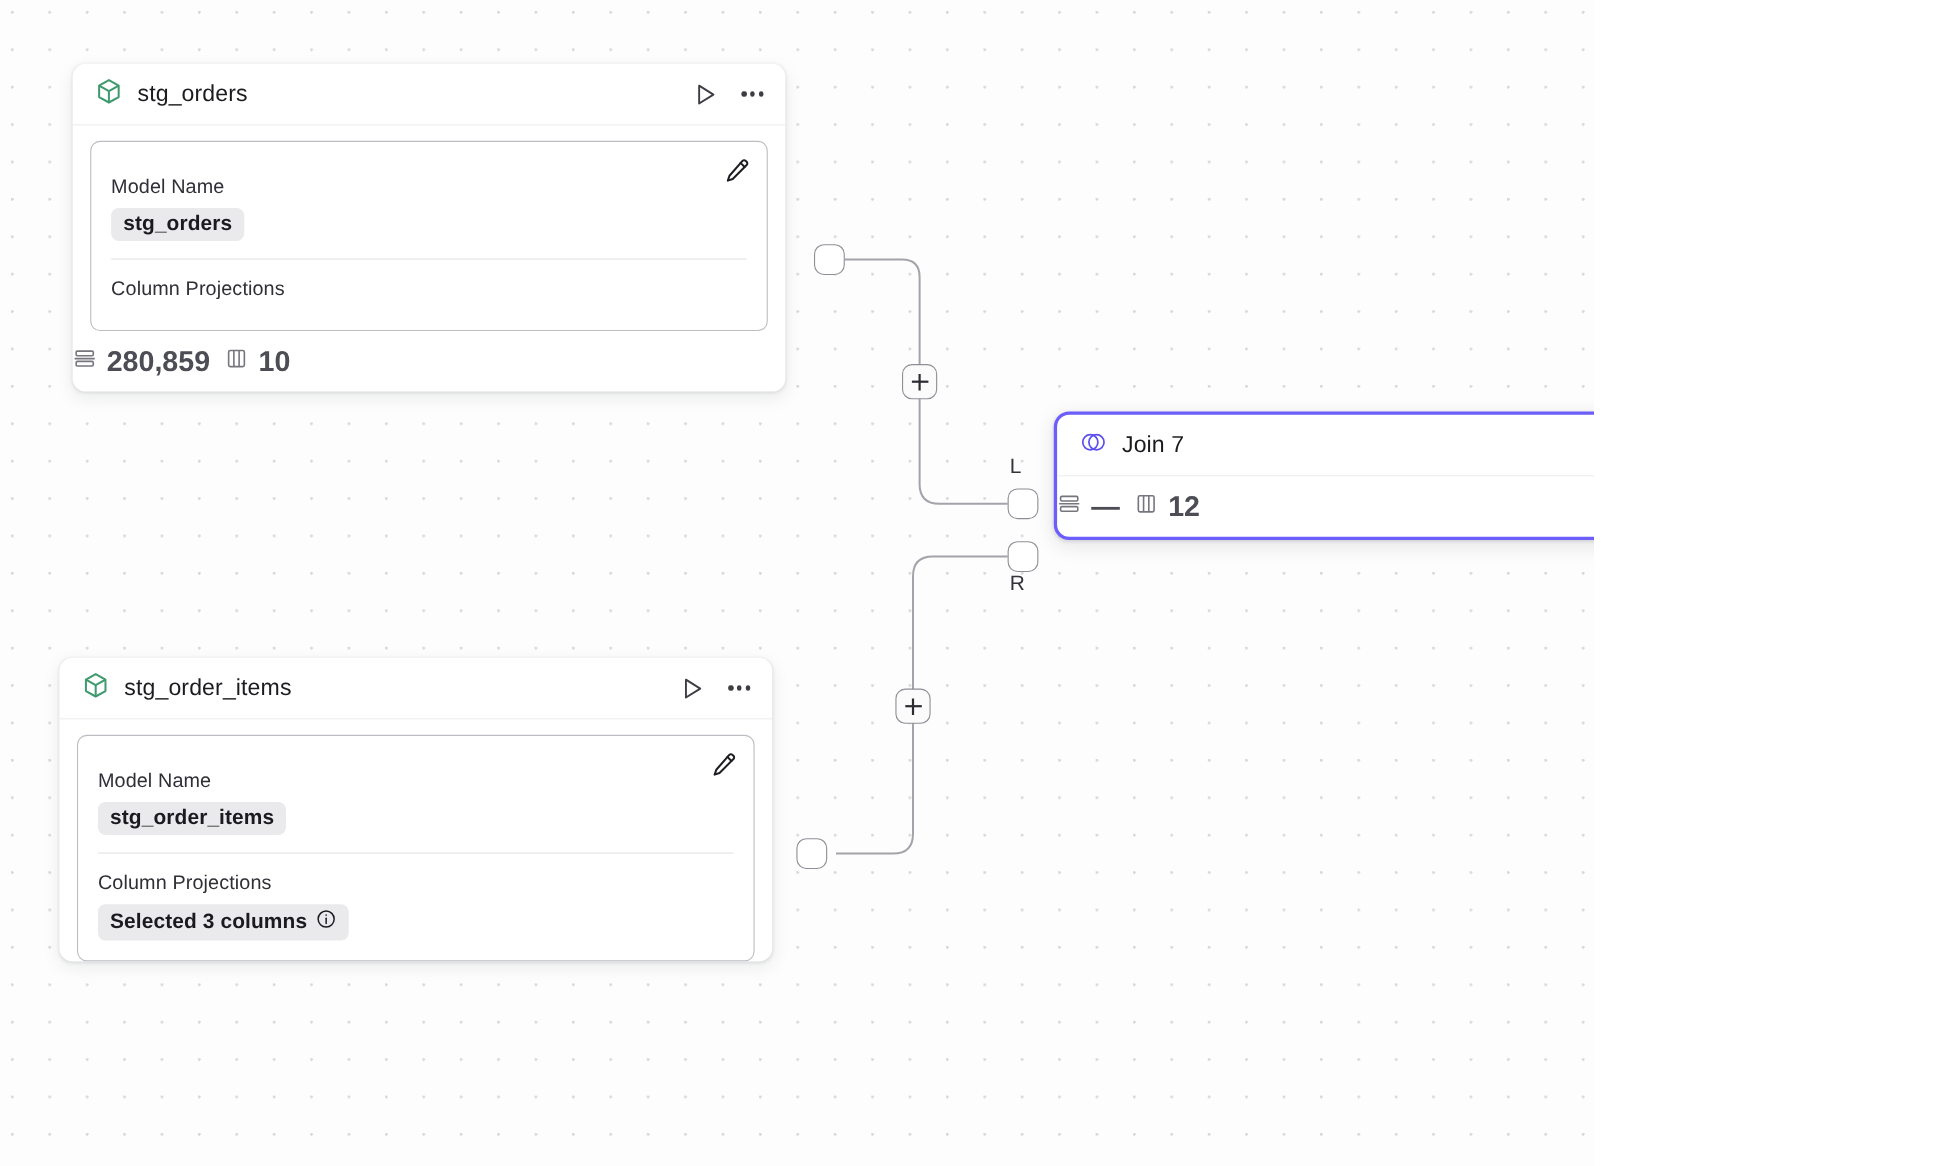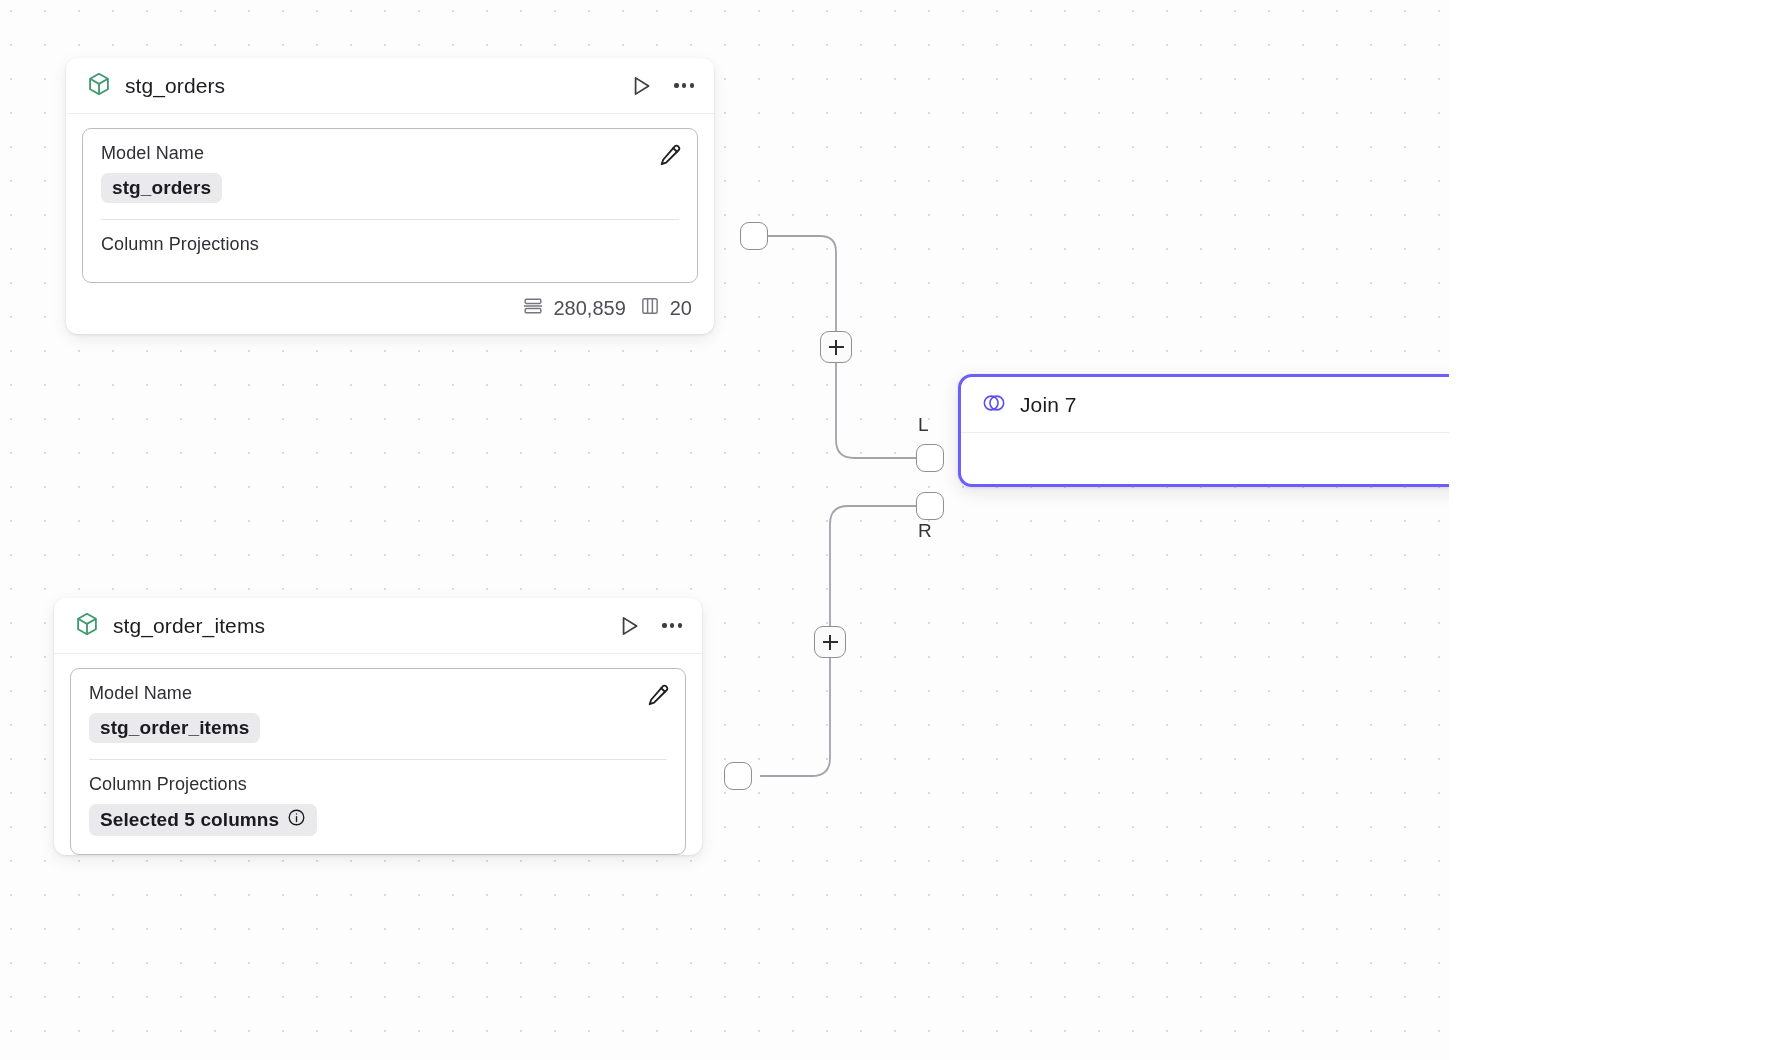--- a/index.html
+++ b/index.html
@@ -88,20 +88,21 @@
     border: 1px solid #bcbcc2;
     border-radius: 9px;
     padding: 14px 18px 18px 18px;
     position: relative;
   }
   .field-label {
     font-size: 18px;
     color: #2f2f36;
     margin-bottom: 9px;
     letter-spacing: .1px;
+    margin-top: 16px;
   }
   .chip {
     display: inline-flex;
     align-items: center;
     gap: 8px;
     background: #eaeaec;
     border-radius: 7px;
     padding: 4px 11px;
     font-size: 19px;
     font-weight: bold;
@@ -116,25 +117,25 @@
   .edit-btn {
     position: absolute;
     top: 13px;
     right: 14px;
     cursor: pointer;
   }
 
   .node-footer {
     display: flex;
     align-items: center;
-    justify-content: flex-end;
     gap: 13px;
     padding: 12px 22px 12px 0;
-    font-size: 20px;
+    font-size: 26px;
     color: #4d4d55;
+    font-weight: bold;
   }
   .stat {
     display: flex;
     align-items: center;
     gap: 9px;
   }
   .stat-val { color: #4d4d55; }
 
   .combine-box {
     border: 1px solid #a9a9b0;
@@ -266,21 +267,21 @@
         <span class="stat-val">280,859</span>
       </span>
       <span class="stat">
         <span>
           <svg width="22" height="22" viewBox="0 0 24 24" fill="none" stroke="#76767e" stroke-width="1.6" stroke-linejoin="round">
             <rect x="4.2" y="4" width="15.6" height="16" rx="1.6"></rect>
             <path d="M9.4 4v16"></path>
               <path d="M14.6 4v16"></path>
           </svg>
         </span>
-        <span class="stat-val">20</span>
+        <span class="stat-val">10</span>
       </span>
     </div>
   </div>
 
   <div class="port" style="left:740px; top:222px;"></div>
 
   <div class="node" style="left:54px; top:598px; width:648px;">
 
     <div class="node-header">
       <span class="icon">
@@ -314,21 +315,21 @@
           </svg>
         </span>
 
         <div class="field-label">Model Name</div>
         <span class="chip">stg_order_items</span>
 
         <div class="panel-divider"></div>
 
         <div class="field-label">Column Projections</div>
         <span class="chip">
-          <span>Selected 5 columns</span>
+          <span>Selected 3 columns</span>
           <span>
             <svg width="19" height="19" viewBox="0 0 24 24" fill="none" stroke="#1a1a1f" stroke-width="1.7" stroke-linecap="round">
               <circle cx="12" cy="12" r="9.2"></circle>
               <path d="M12 11v6"></path>
                 <path d="M12 7.4v.2"></path>
             </svg>
           </span>
         </span>
       </div>
     </div>

